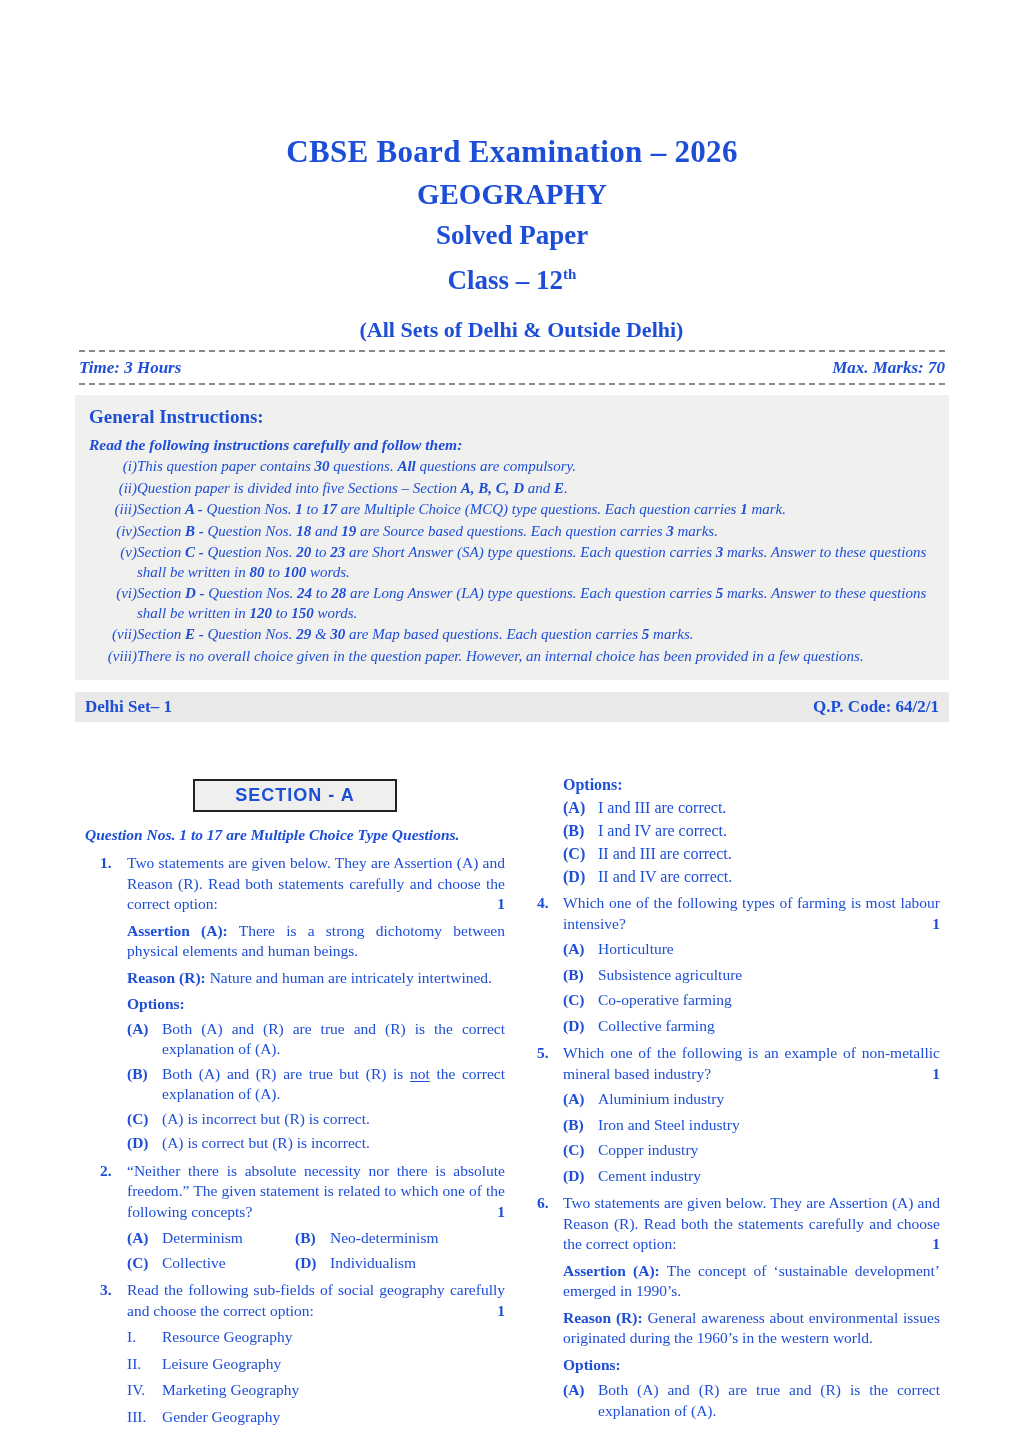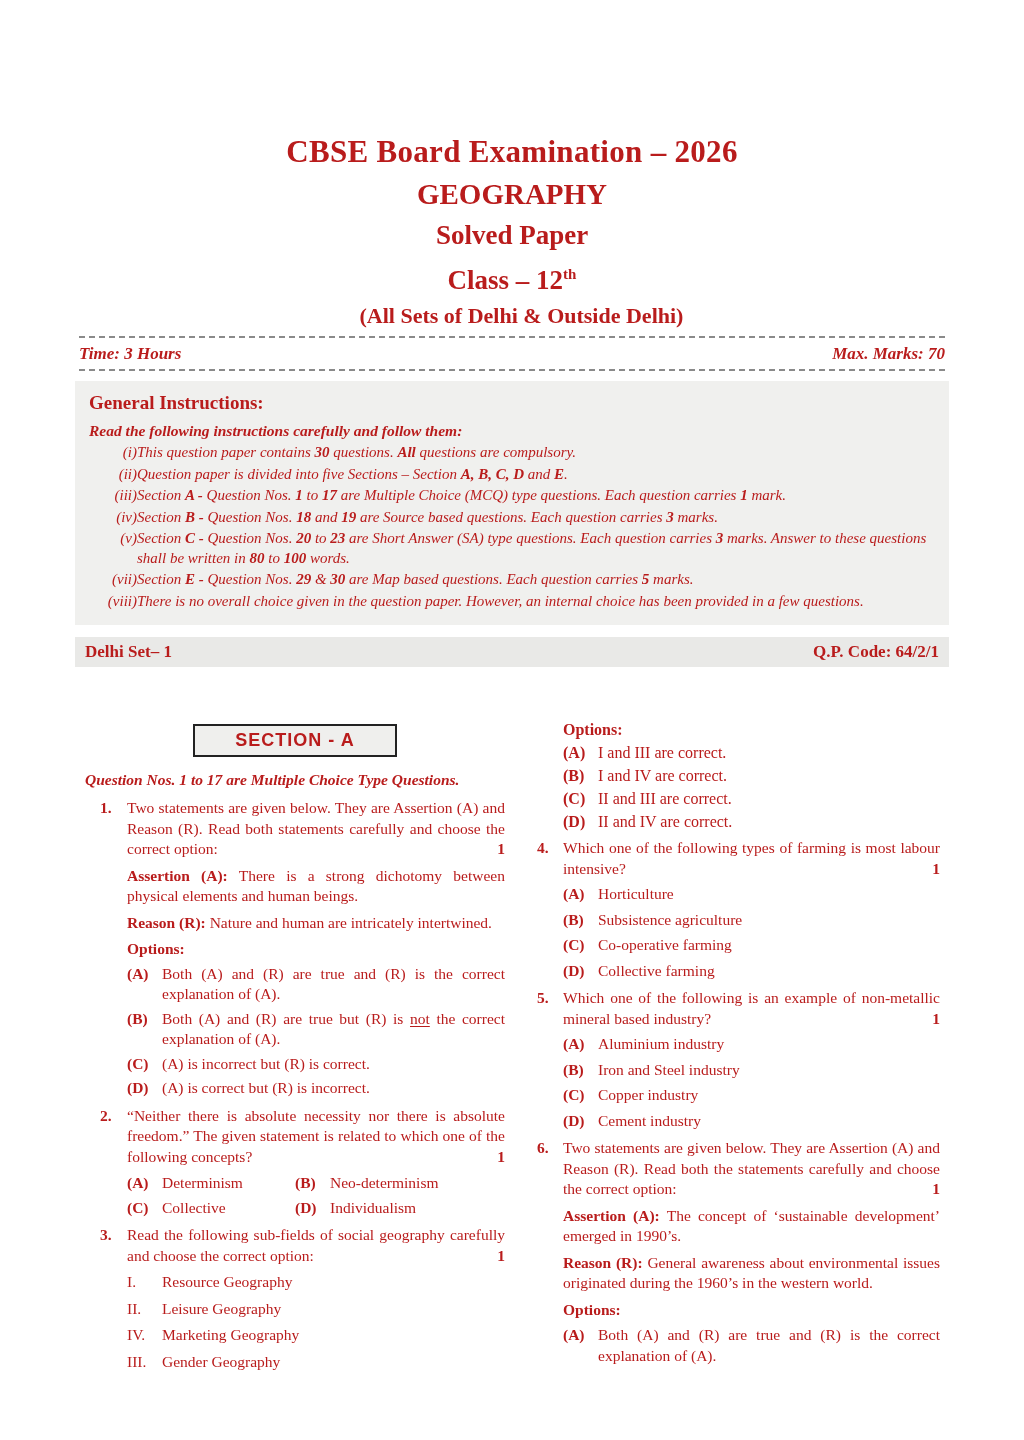--- a/index.html
+++ b/index.html
@@ -1,29 +1,29 @@
 <!DOCTYPE html>
 <html><head>
 <meta charset="utf-8">
 <title>CBSE Board Examination – 2026 GEOGRAPHY</title>
 <style>
   * { margin:0; padding:0; box-sizing:border-box; }
   html,body { background:#ffffff; }
   .page {
     width:1024px; height:1440px; background:#ffffff; overflow:hidden;
-    font-family:"Liberation Serif", serif; color:#b91c1c; position:relative;
+    font-family:"Liberation Serif", serif; color:#1d4ed8; position:relative;
   }
   
   .header { text-align:center; padding-top:134px; }
   .title-main  { font-size:31px; font-weight:bold; letter-spacing:.3px; line-height:36px; }
   .title-sub   { font-size:29px; font-weight:bold; line-height:32px; margin-top:8px; }
   .title-paper { font-size:27px; font-weight:bold; line-height:32px; margin-top:9px; }
   .title-class { font-size:27px; font-weight:bold; line-height:34px; margin-top:6px; }
   .title-class sup { font-size:15px; }
-  .title-sets  { font-size:22px; font-weight:bold; line-height:28px; margin-top:5px;padding-left:19px; }
+  .title-sets  { font-size:22px; font-weight:bold; line-height:28px; margin-top:19px;padding-left:19px; }
   
   .rule { border-top:2px dashed #8a8a8a; margin:0 79px; }
   .rule-top { margin-top:6px; }
   .time-row {
     display:flex; justify-content:space-between; margin:2px 79px;
     font-weight:bold; font-style:italic; font-size:17px; line-height:27px;
   }
   
   .ins-box { margin:10px 75px 0; background:#f0f0ee; padding:9px 14px 14px 14px; }
   .ins-head  { font-size:19px; font-weight:bold; line-height:25px; }
@@ -106,20 +106,24 @@
     </div>
     <div class="ins-row">
       <span class="ins-label">(iv)</span>
       <span class="ins-text">Section <b>B -</b> Question Nos. <b>18</b> and <b>19</b> are Source based questions. Each question carries <b>3</b> marks.</span>
     </div>
     <div class="ins-row">
       <span class="ins-label">(v)</span>
       <span class="ins-text">Section <b>C -</b> Question Nos. <b>20</b> to <b>23</b> are Short Answer (SA) type questions. Each question carries <b>3</b> marks. Answer to these questions shall be written in <b>80</b> to <b>100</b> words.</span>
     </div>
     <div class="ins-row">
+      <span class="ins-label">(vi)</span>
+      <span class="ins-text">Section <b>D -</b> Question Nos. <b>24</b> to <b>28</b> are Long Answer (LA) type questions. Each question carries <b>5</b> marks. Answer to these questions shall be written in <b>120</b> to <b>150</b> words.</span>
+    </div>
+    <div class="ins-row">
       <span class="ins-label">(vii)</span>
       <span class="ins-text">Section <b>E -</b> Question Nos. <b>29</b> &amp; <b>30</b> are Map based questions. Each question carries <b>5</b> marks.</span>
     </div>
     <div class="ins-row">
       <span class="ins-label">(viii)</span>
       <span class="ins-text">There is no overall choice given in the question paper. However, an internal choice has been provided in a few questions.</span>
     </div>
   </div>
 
   <div class="set-bar">

